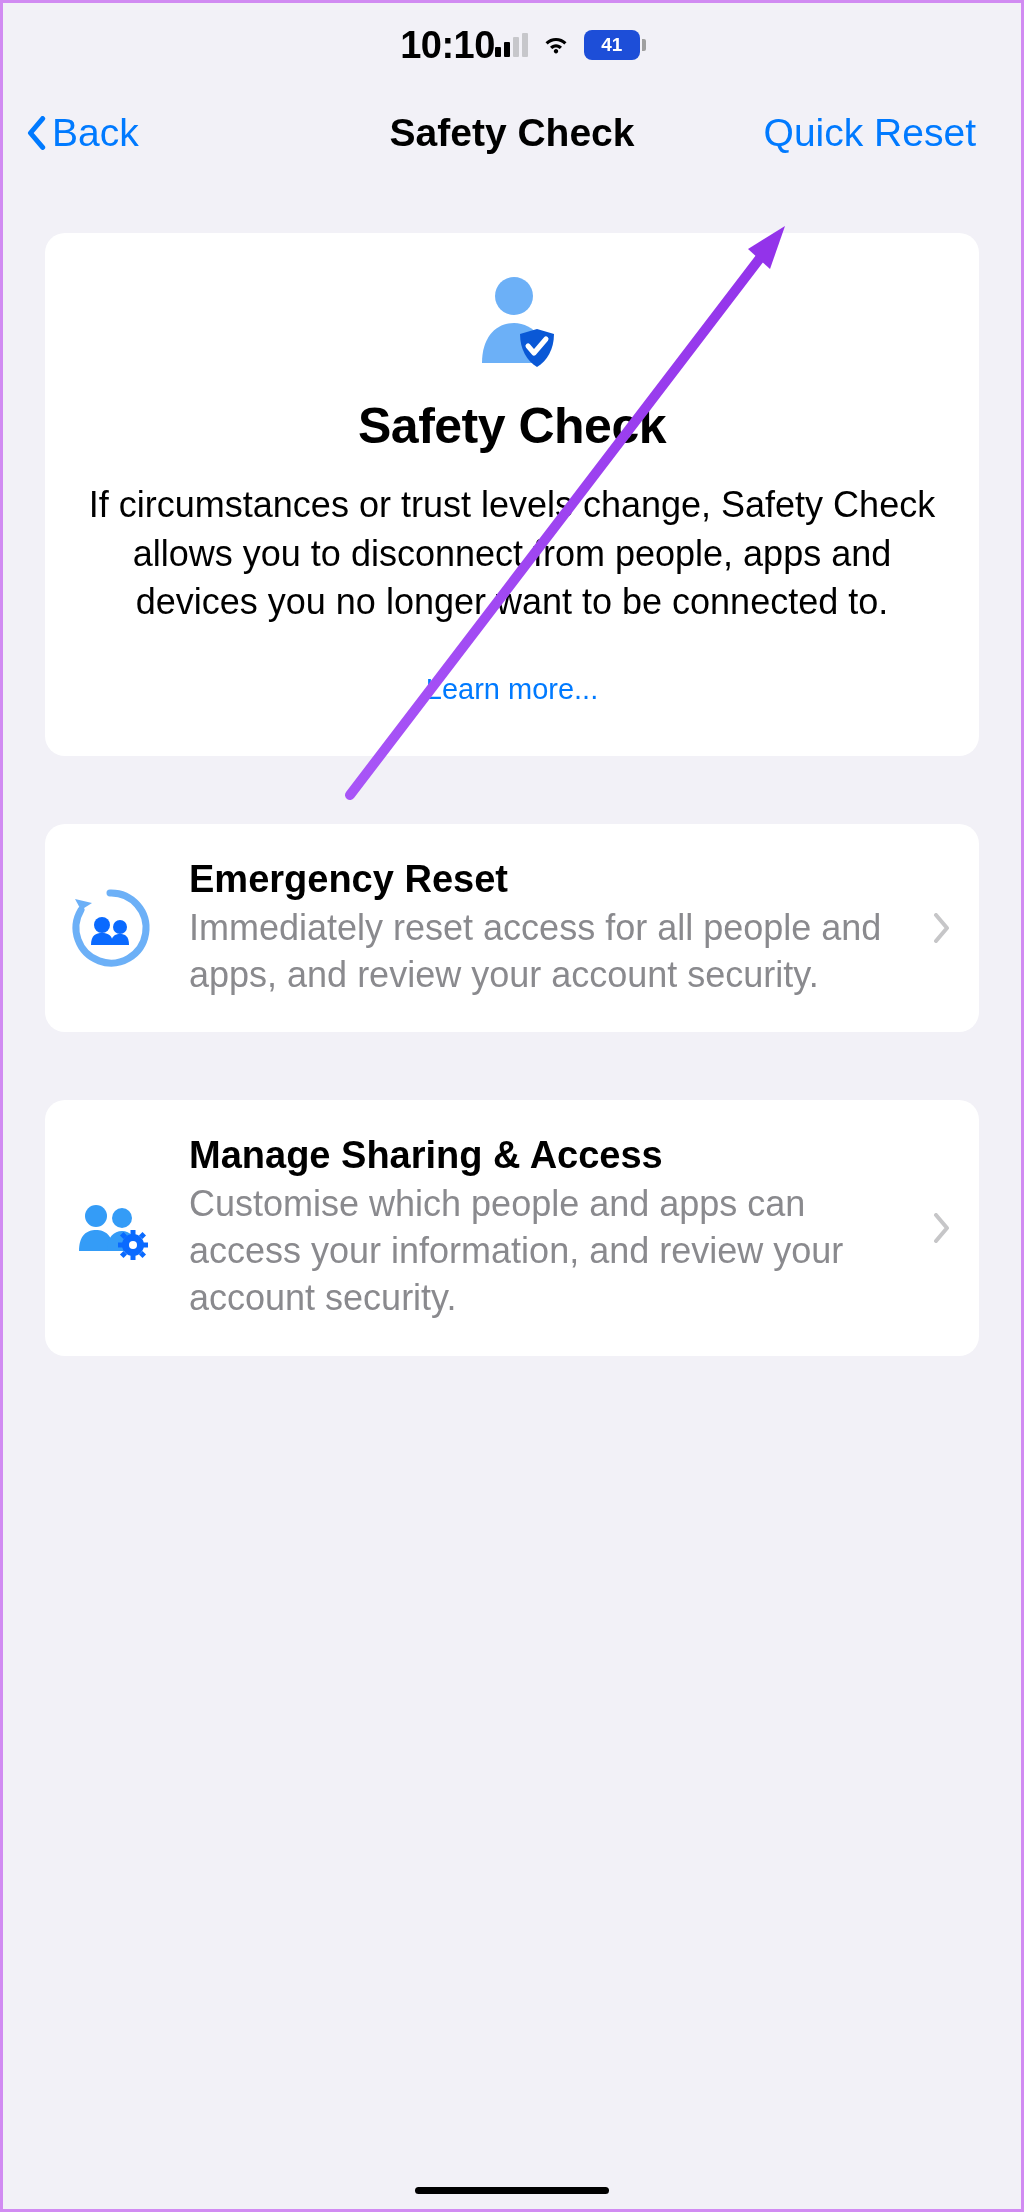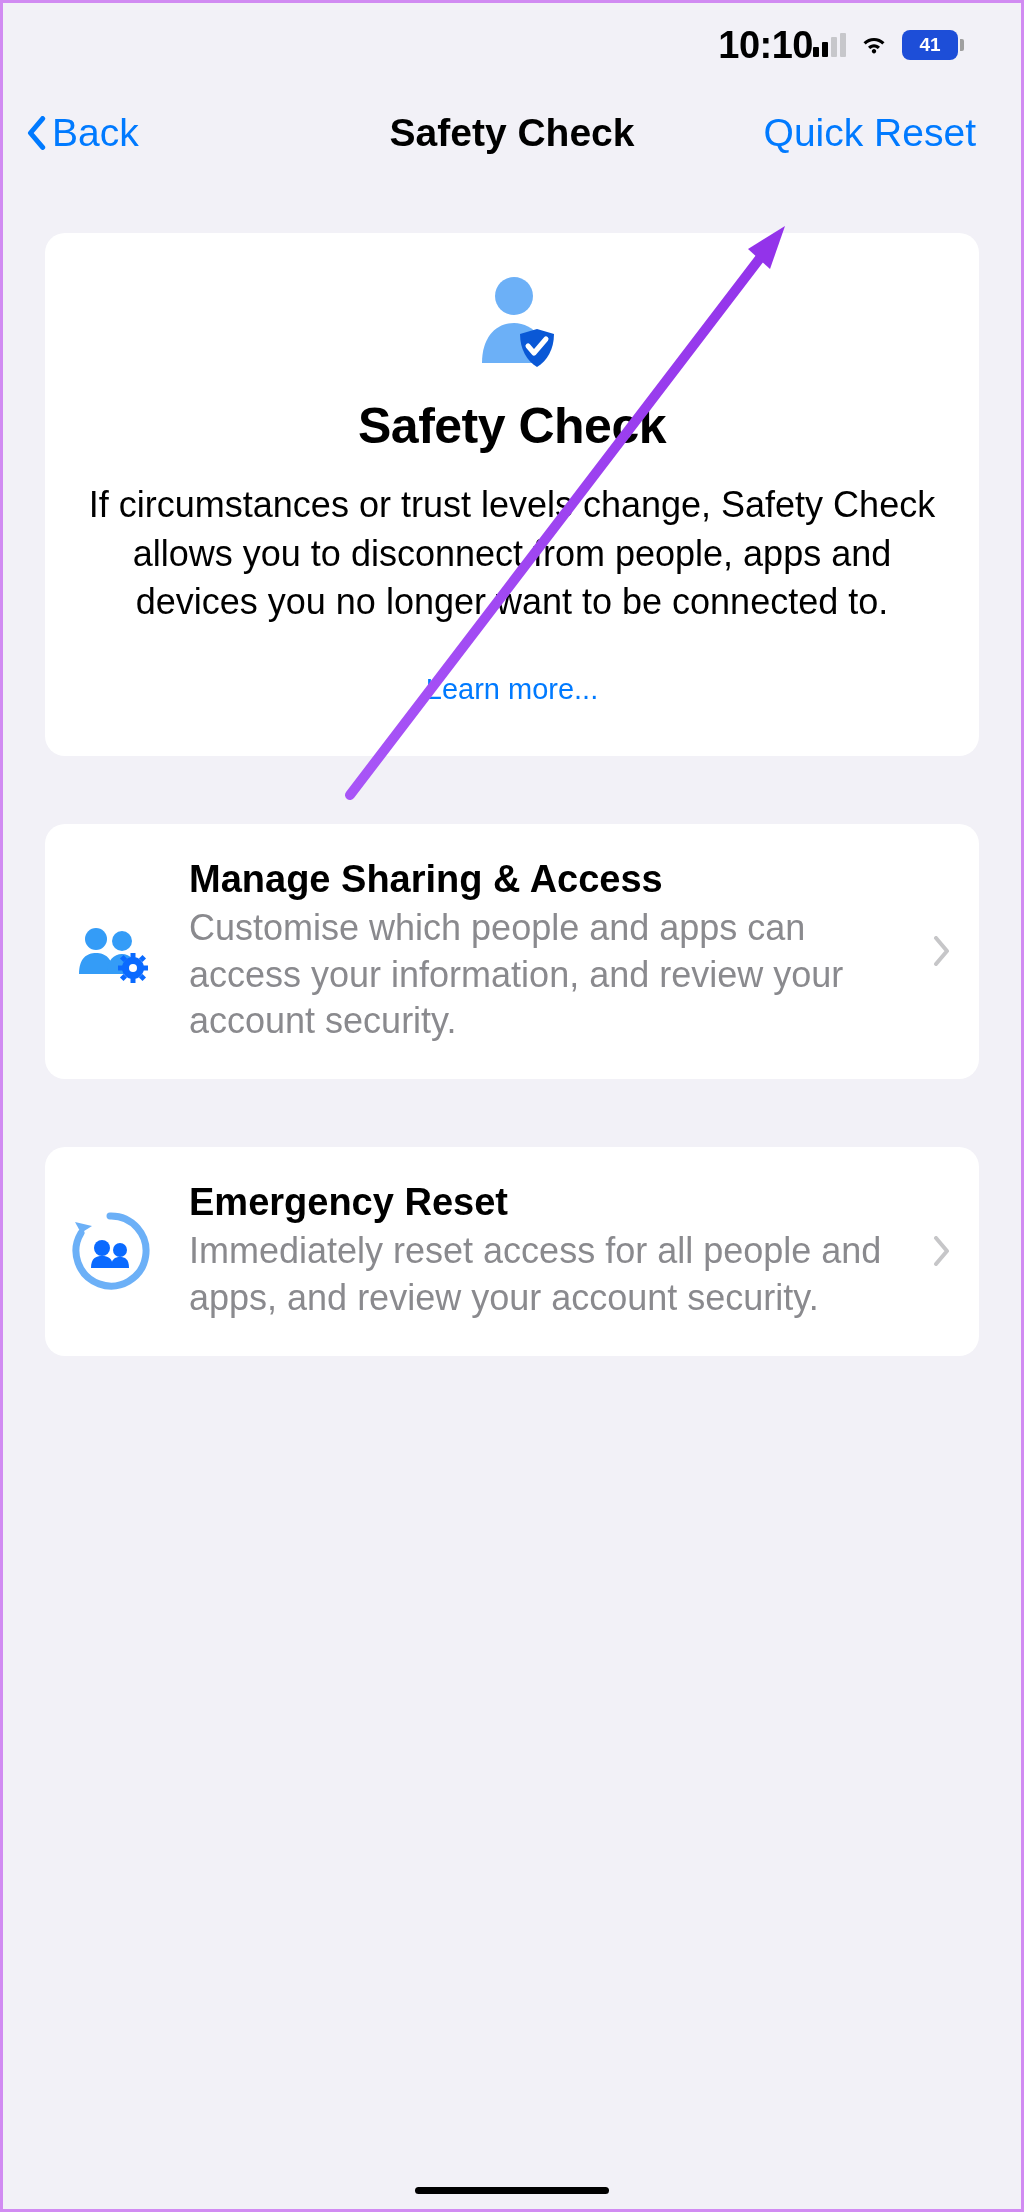--- a/index.html
+++ b/index.html
@@ -30,21 +30,21 @@
       width: 100%;
       height: 100%;
       background: #f2f1f7;
       position: relative;
     }
 
     
     .status-bar {
       height: 80px;
       display: flex;
-      justify-content: flex-end;
+      justify-content: center;
       align-items: center;
       padding: 10px 60px 0 82px;
     }
     .status-time {
       font-size: 38px;
       font-weight: 600;
       color: #000;
       letter-spacing: -0.5px;
     }
     .status-right {
@@ -292,20 +292,45 @@
 
             <path d="M 73 54 L 90 59 C 90 74, 83 86, 73 92 C 63 86, 56 74, 56 59 L 73 54 Z" fill="#0a58d6"></path>
 
             <path d="M 64 71 L 70 78 L 82 64" stroke="#fff" stroke-width="5" fill="none" stroke-linecap="round" stroke-linejoin="round"></path>
           </svg>
         </div>
       </div>
       <div class="hero-title">Safety Check</div>
       <div class="hero-description">If circumstances or trust levels change, Safety Check allows you to disconnect from people, apps and devices you no longer want to be connected to.</div>
       <div class="learn-more">Learn more...</div>
+    </div>
+
+    <div class="option-card">
+      <div class="option-icon">
+        <svg viewBox="0 0 90 90" width="90" height="90">
+
+          <path d="M 45 10 A 35 35 0 1 1 16 27" stroke="#6cb0f7" stroke-width="7" fill="none" stroke-linecap="round"></path>
+          <path d="M 10 16 L 16 27 L 27 20 Z" fill="#6cb0f7"></path>
+
+          <circle cx="37" cy="42" r="8" fill="#0a6aff"></circle>
+          <path d="M 26 62 C 26 52, 31 50, 37 50 C 43 50, 48 52, 48 62 Z" fill="#0a6aff"></path>
+
+          <circle cx="55" cy="44" r="7" fill="#0a6aff"></circle>
+          <path d="M 46 62 C 46 53, 50 51, 55 51 C 60 51, 64 53, 64 62 Z" fill="#0a6aff"></path>
+        </svg>
+      </div>
+      <div class="option-text">
+        <div class="option-title">Emergency Reset</div>
+        <div class="option-description">Immediately reset access for all people and apps, and review your account security.</div>
+      </div>
+      <div class="chevron-right">
+        <svg viewBox="0 0 18 30" width="18" height="30">
+          <path d="M3 2 L14 15 L3 28" stroke="#c6c6c8" stroke-width="4" fill="none" stroke-linecap="round" stroke-linejoin="round"></path>
+        </svg>
+      </div>
     </div>
 
     <div class="option-card">
       <div class="option-icon">
         <svg viewBox="0 0 90 90" width="90" height="90">
 
           <circle cx="31" cy="33" r="11" fill="#349cf7"></circle>
           <path d="M 14 68 C 14 52, 22 47, 31 47 C 40 47, 48 52, 48 68 Z" fill="#349cf7"></path>
 
           <circle cx="57" cy="35" r="10" fill="#349cf7"></circle>
@@ -331,45 +356,20 @@
         <div class="option-title">Manage Sharing &amp; Access</div>
         <div class="option-description">Customise which people and apps can access your information, and review your account security.</div>
       </div>
       <div class="chevron-right">
         <svg viewBox="0 0 18 30" width="18" height="30">
           <path d="M3 2 L14 15 L3 28" stroke="#c6c6c8" stroke-width="4" fill="none" stroke-linecap="round" stroke-linejoin="round"></path>
         </svg>
       </div>
     </div>
 
-    <div class="option-card">
-      <div class="option-icon">
-        <svg viewBox="0 0 90 90" width="90" height="90">
-
-          <path d="M 45 10 A 35 35 0 1 1 16 27" stroke="#6cb0f7" stroke-width="7" fill="none" stroke-linecap="round"></path>
-          <path d="M 10 16 L 16 27 L 27 20 Z" fill="#6cb0f7"></path>
-
-          <circle cx="37" cy="42" r="8" fill="#0a6aff"></circle>
-          <path d="M 26 62 C 26 52, 31 50, 37 50 C 43 50, 48 52, 48 62 Z" fill="#0a6aff"></path>
-
-          <circle cx="55" cy="44" r="7" fill="#0a6aff"></circle>
-          <path d="M 46 62 C 46 53, 50 51, 55 51 C 60 51, 64 53, 64 62 Z" fill="#0a6aff"></path>
-        </svg>
-      </div>
-      <div class="option-text">
-        <div class="option-title">Emergency Reset</div>
-        <div class="option-description">Immediately reset access for all people and apps, and review your account security.</div>
-      </div>
-      <div class="chevron-right">
-        <svg viewBox="0 0 18 30" width="18" height="30">
-          <path d="M3 2 L14 15 L3 28" stroke="#c6c6c8" stroke-width="4" fill="none" stroke-linecap="round" stroke-linejoin="round"></path>
-        </svg>
-      </div>
-    </div>
-
   </div>
 
   <svg class="annotation-arrow" viewBox="0 0 460 580">
     <defs>
       <linearGradient id="arrowgrad" x1="0%" y1="100%" x2="100%" y2="0%">
         <stop offset="0%" stop-color="#a855f7"></stop>
         <stop offset="100%" stop-color="#9333ea"></stop>
       </linearGradient>
     </defs>
     <line x1="10" y1="570" x2="430" y2="20" stroke="url(#arrowgrad)" stroke-width="10" stroke-linecap="round"></line>

